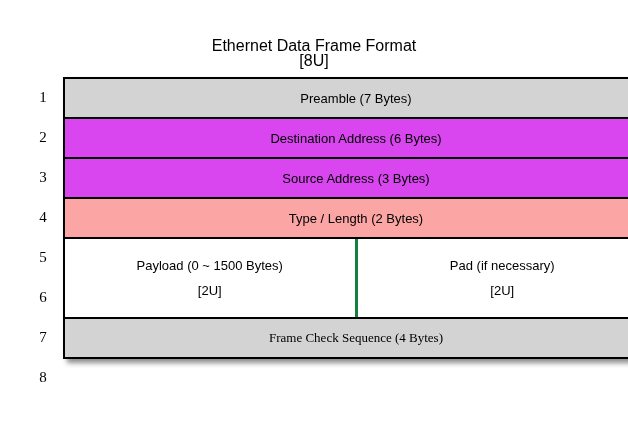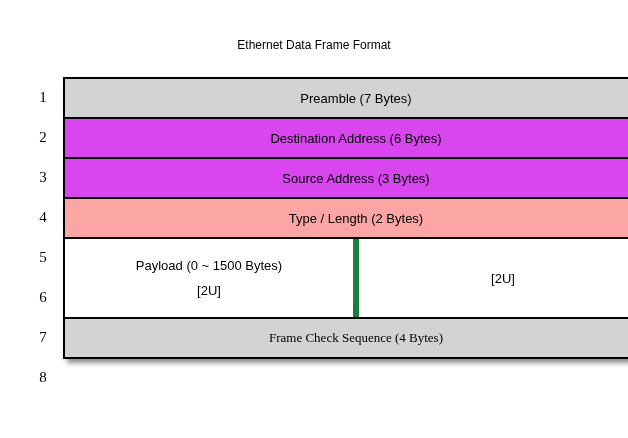--- a/index.html
+++ b/index.html
@@ -15,21 +15,21 @@
     overflow: hidden;
     font-family: "Liberation Sans", sans-serif;
     color: #000000;
   }
   .title-block {
     position: absolute;
     left: 63px;
     top: 38px;
     width: 502px;
     text-align: center;
-    font-size: 12px;
+    font-size: 16px;
     line-height: 15px;
   }
   .unit-col {
     position: absolute;
     left: 30px;
     top: 77px;
     width: 26px;
     height: 320px;
     display: flex;
     flex-direction: column;
@@ -71,29 +71,30 @@
   .bg-white  { background: #ffffff; }
   .split-cell {
     flex: 1;
     display: flex;
     flex-direction: column;
     align-items: center;
     justify-content: center;
     gap: 10px;
     font-size: 13px;
   }
-  .split-cell.with-divider { border-right: 6px solid #15803d; }
+  .split-cell.with-divider { border-right: 3px solid #15803d; }
 </style>
 </head>
 <body>
 
 <div class="canvas">
 
   <div class="title-block">
     <div>Ethernet Data Frame Format</div>
+    <div>[8U]</div>
   </div>
 
   <div class="unit-col">
     <span>1</span>
     <span>2</span>
     <span>3</span>
     <span>4</span>
     <span>5</span>
     <span>6</span>
     <span>7</span>
@@ -118,20 +119,21 @@
     <div class="frow bg-yellow">
       <span>Type / Length (2 Bytes)</span>
     </div>
 
     <div class="frow double bg-white">
       <div class="split-cell with-divider">
         <span>Payload (0 ~ 1500 Bytes)</span>
         <span>[2U]</span>
       </div>
       <div class="split-cell">
+        <span>Pad (if necessary)</span>
         <span>[2U]</span>
       </div>
     </div>
 
     <div class="frow bg-gray last">
       <span>Frame Check Sequence (4 Bytes)</span>
     </div>
 
   </div>
 

